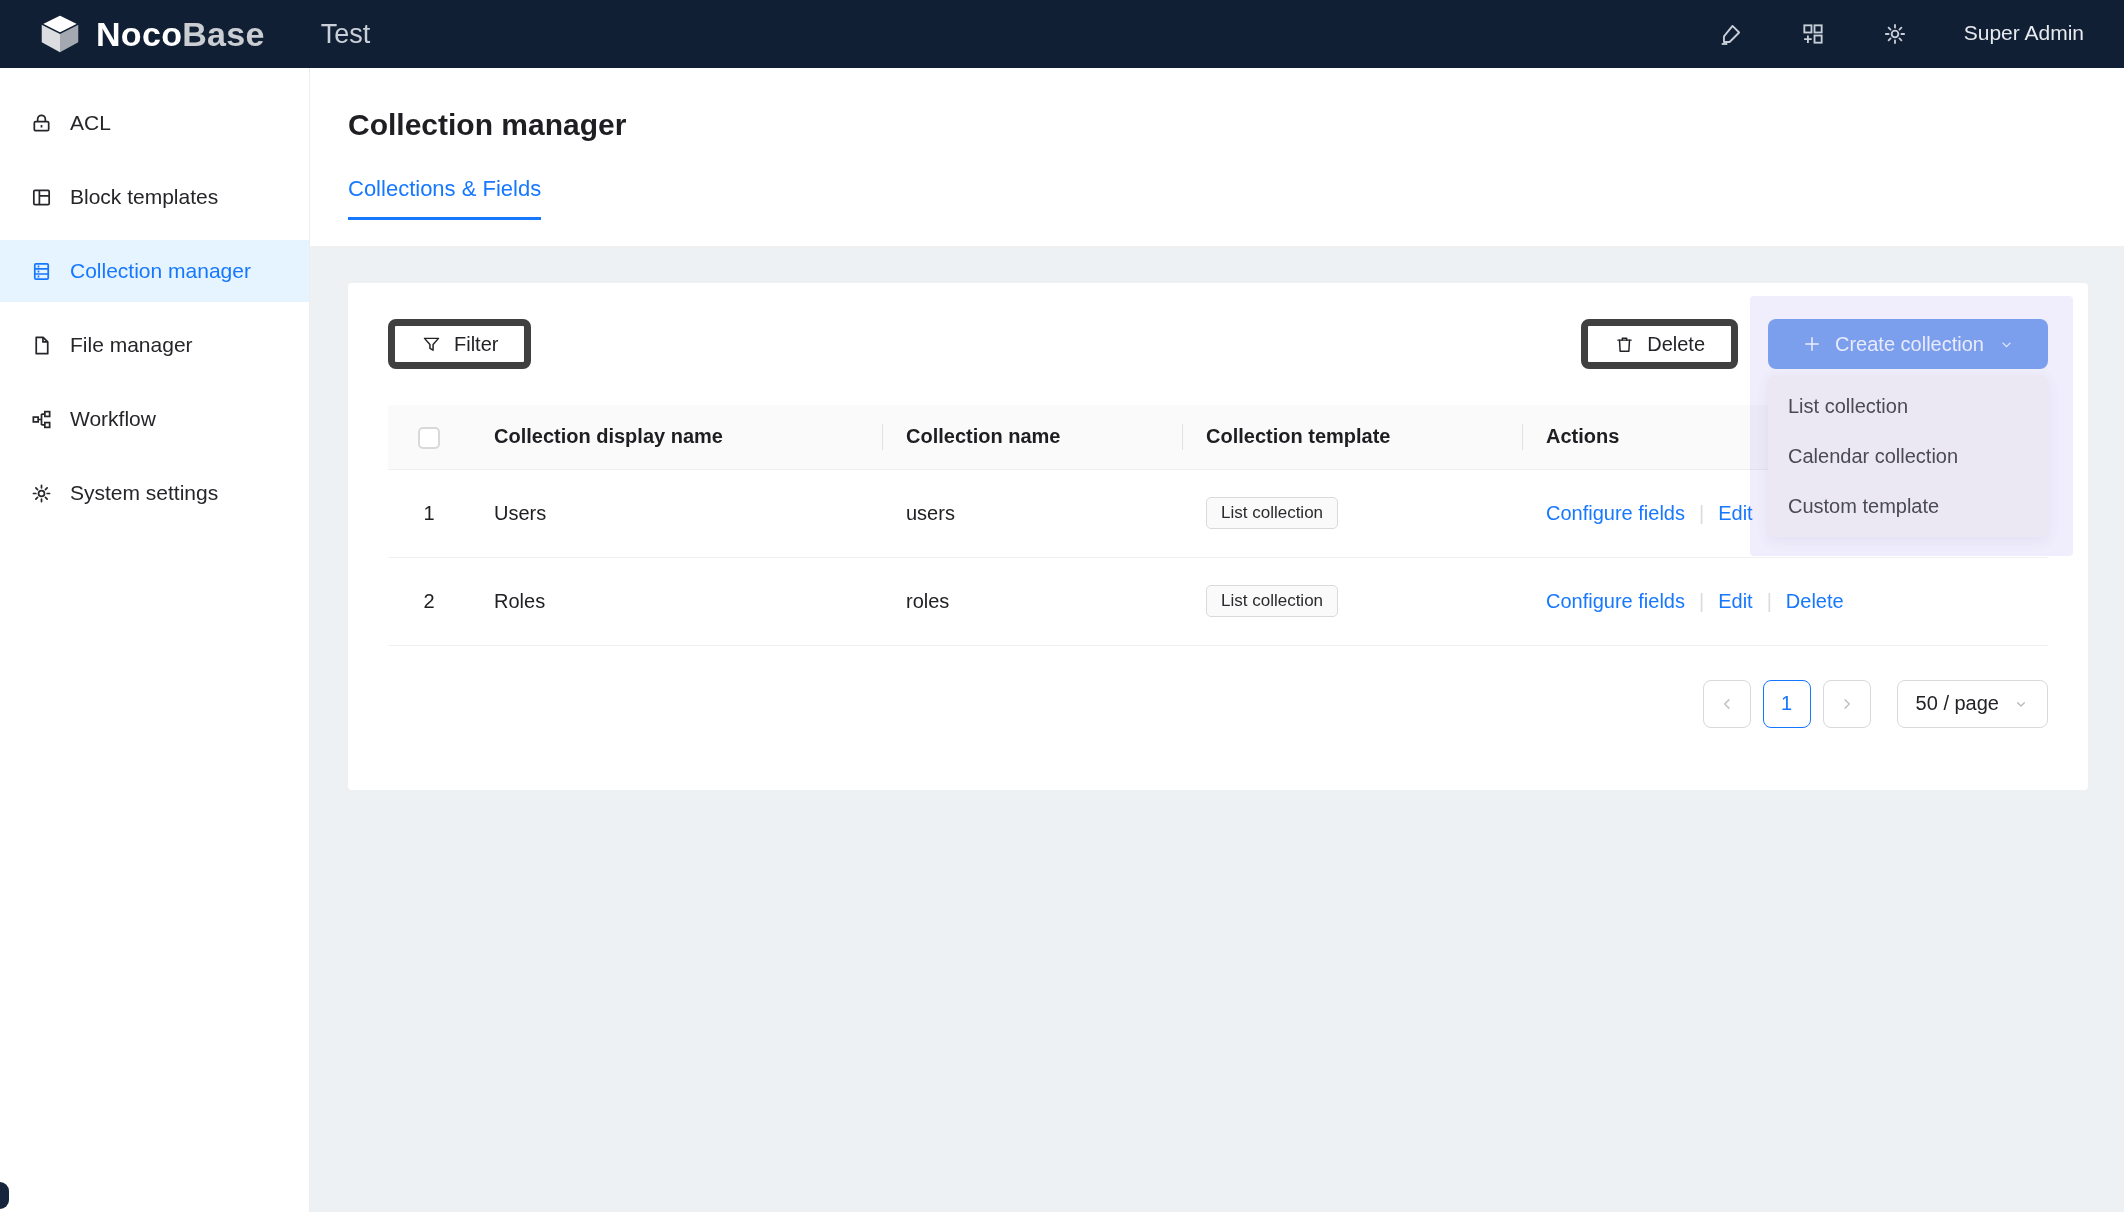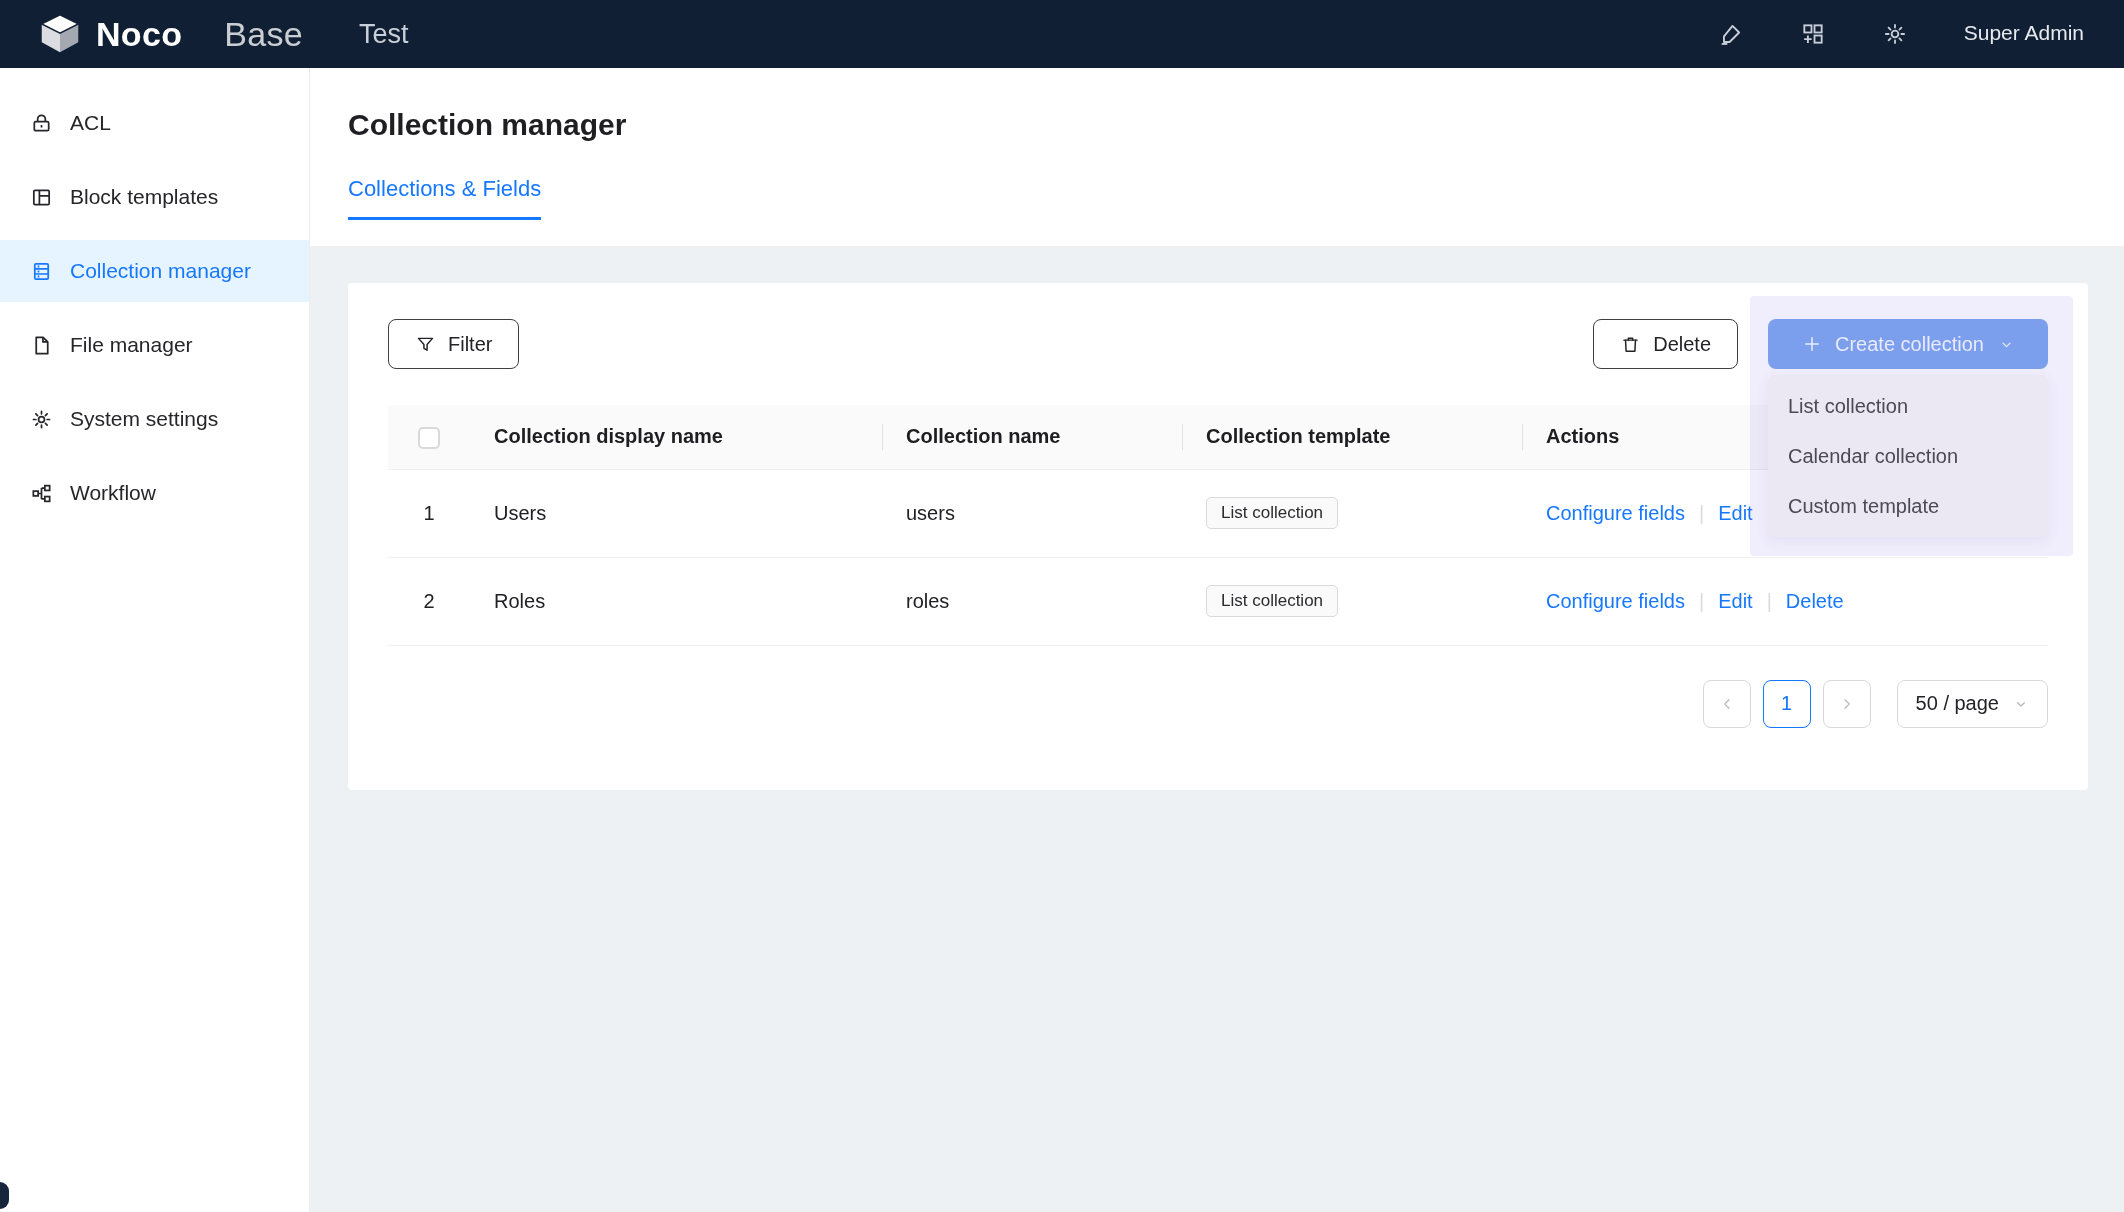--- a/index.html
+++ b/index.html
@@ -12,21 +12,21 @@
   svg { display:block; }
 
   
   .navbar {
     position:absolute; top:0; left:0; right:0; height:68px;
     background:#101f33; display:flex; align-items:center;
     padding:0 40px 0 38px; z-index:40;
   }
   .logo { display:flex; align-items:center; gap:14px; }
   .logo-text { font-size:34px; font-weight:700; color:#ffffff; letter-spacing:.3px; }
-  .logo-text .light { font-weight:400; color:rgba(255,255,255,.78);margin-left:42px; }
+  .logo-text .light { font-weight:700; color:rgba(255,255,255,.78); }
   .nav-menu-item { margin-left:56px; color:#c9cfd8; font-size:27px; cursor:pointer; }
   .nav-right { margin-left:auto; display:flex; gap:56px; color:#c9cfd8; }
   .nav-icon { width:26px; height:26px; cursor:pointer; }
   .nav-user { color:#e7eaef; font-size:21px; cursor:pointer; }
 
   
   .sidebar {
     position:absolute; top:68px; left:0; bottom:0; width:310px;
     background:#ffffff; border-right:1px solid #ededed; padding-top:24px; z-index:30;
   }
@@ -54,21 +54,21 @@
     padding-bottom:15px; border-bottom:3px solid #1677ff; cursor:pointer;
   }
   .content { position:absolute; top:179px; left:0; right:0; bottom:0; background:#eef1f4; padding:36px 36px 0 38px; }
   .card { background:#ffffff; border-radius:4px; padding:36px 40px 62px; }
 
   
   .toolbar { display:flex; align-items:center; justify-content:space-between; }
   .toolbar-right { display:flex; align-items:center; gap:30px; }
   .btn {
     display:inline-flex; align-items:center; gap:12px; height:50px; padding:0 26px;
-    border:1px solid #404040; border-radius:8px; background:#fff;
+    border:7px solid #404040; border-radius:8px; background:#fff;
     font-size:20px; color:#232327; cursor:pointer; white-space:nowrap;
   }
   .btn .icon { width:21px; height:21px; }
   .btn-primary {
     width:280px; justify-content:center; border:none;
     background:#7da8ef; color:rgba(255,255,255,.95);
   }
   .btn-primary .icon { width:22px; height:22px; }
   .btn-primary .chev { width:17px; height:17px; margin-left:2px; }
 
@@ -200,37 +200,37 @@
     <span class="icon">
       <svg viewBox="0 0 24 24" fill="none" stroke="currentColor" stroke-width="1.8" stroke-linejoin="round">
         <path d="M6.5 3.5h7.2l4.8 4.8v12.2h-12z"></path>
         <path d="M13.5 3.5v4.8h5"></path>
       </svg>
     </span>
     <span>File manager</span>
   </div>
   <div class="side-item">
     <span class="icon">
-      <svg viewBox="0 0 24 24" fill="none" stroke="currentColor" stroke-width="1.8" stroke-linecap="round">
-        <circle cx="12" cy="12" r="3.1"></circle>
-        <path d="M12 3.6v2.5M12 17.9v2.5M3.6 12h2.5M17.9 12h2.5M6.1 6.1l1.8 1.8M16.1 16.1l1.8 1.8M17.9 6.1l-1.8 1.8M7.9 16.1l-1.8 1.8"></path>
-      </svg>
-    </span>
-    <span>System settings</span>
-  </div>
-  <div class="side-item">
-    <span class="icon">
       <svg viewBox="0 0 24 24" fill="none" stroke="currentColor" stroke-width="1.8">
         <rect x="3.5" y="9.5" width="5" height="5"></rect>
         <rect x="15.5" y="3.8" width="5" height="5"></rect>
         <rect x="15.5" y="15.2" width="5" height="5"></rect>
         <path d="M8.5 12H12M12 6.3v11.4M12 6.3h3.5M12 17.7h3.5"></path>
       </svg>
     </span>
     <span>Workflow</span>
+  </div>
+  <div class="side-item">
+    <span class="icon">
+      <svg viewBox="0 0 24 24" fill="none" stroke="currentColor" stroke-width="1.8" stroke-linecap="round">
+        <circle cx="12" cy="12" r="3.1"></circle>
+        <path d="M12 3.6v2.5M12 17.9v2.5M3.6 12h2.5M17.9 12h2.5M6.1 6.1l1.8 1.8M16.1 16.1l1.8 1.8M17.9 6.1l-1.8 1.8M7.9 16.1l-1.8 1.8"></path>
+      </svg>
+    </span>
+    <span>System settings</span>
   </div>
 </aside>
 <div class="corner-shape"></div>
 
 <main class="main">
   <div class="main-header">
     <h1 class="page-title">Collection manager</h1>
     <div class="tabs">
       <span class="tab">Collections &amp; Fields</span>
     </div>

